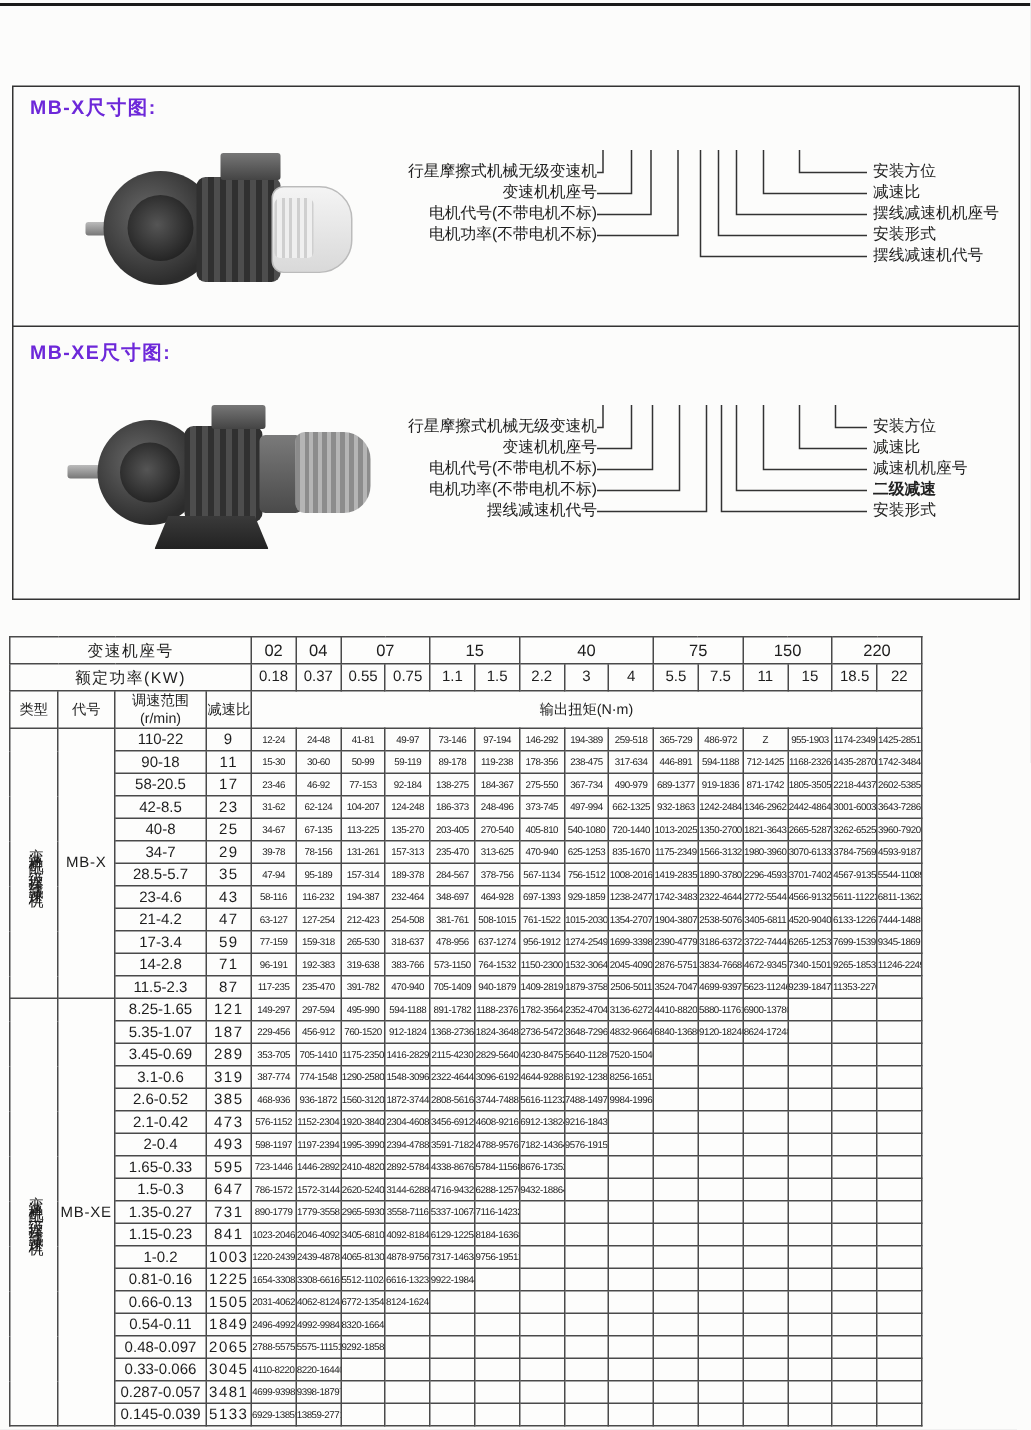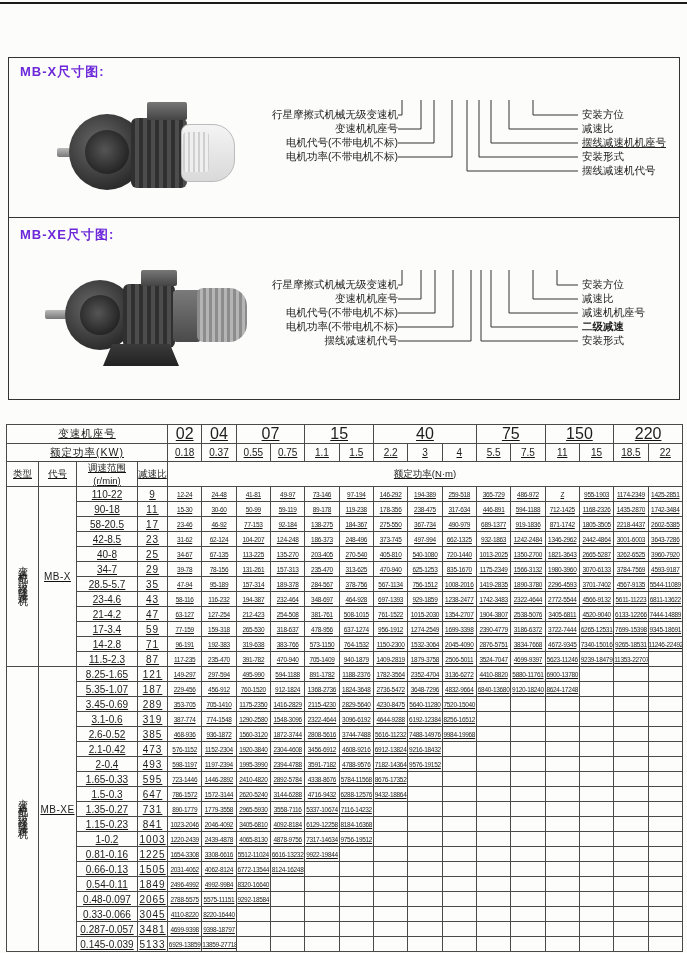--- a/index.html
+++ b/index.html
@@ -29,28 +29,28 @@
   
   .diagram{position:absolute;width:435px;}
   .diagram svg{position:absolute;left:0;top:0;}
   .code{position:absolute;top:2px;font-size:11px;font-weight:700;letter-spacing:1.5px;
         word-spacing:3px;color:#222;white-space:nowrap;}
   .dlabel{position:absolute;font-size:10.5px;color:#222;white-space:nowrap;line-height:13px;}
   .dlabel.l{right:282px;}
   .dlabel.r{left:337px;text-align:left;}
 
   
-  table.spec{position:absolute;left:6px;top:424px;width:677px;border-collapse:collapse;
-             table-layout:fixed;background:#fdfdfc;text-decoration:underline;}
+  table.spec{position:absolute;left:6px;top:424px;width:609px;border-collapse:collapse;
+             table-layout:fixed;background:#fdfdfc;}
   table.spec th,table.spec td{border:1px solid #4a4a4a;padding:0;text-align:center;
              vertical-align:middle;overflow:hidden;font-weight:400;color:#1d1d1d;}
   tr.h1{height:18px}tr.h2{height:18px}tr.h3{height:16px}
   tbody tr{height:15px;}
   .hcell{font-size:10.5px;letter-spacing:1px;}
-  .hnum{font-size:16px;}
+  .hnum{font-size:11px;}
   .hpow{font-size:10px;}
   .hsmall{font-size:9.5px;letter-spacing:0;}
   .rng{font-size:10px;}
   .rat{font-size:10px;letter-spacing:1px;}
   .val{font-size:6.5px;letter-spacing:-.3px;white-space:nowrap;color:#222;}
   .code-cell{font-size:10px;letter-spacing:.5px;}
   .vtext{writing-mode:vertical-rl;text-orientation:upright;font-size:10px;
          letter-spacing:3px;display:inline-block;line-height:12px;}
 </style>
 </head>
@@ -90,21 +90,21 @@
     </svg>
     <div id="d0L">
         <div class="dlabel l" style="top: 24px;">行星摩擦式机械无级变速机</div>
         <div class="dlabel l" style="top: 38px;">变速机机座号</div>
         <div class="dlabel l" style="top: 52px;">电机代号(不带电机不标)</div>
         <div class="dlabel l" style="top: 66px;">电机功率(不带电机不标)</div>
       </div>
     <div id="d0R">
         <div class="dlabel r" style="top: 24px;">安装方位</div>
         <div class="dlabel r" style="top: 38px;">减速比</div>
-        <div class="dlabel r" style="top: 52px; text-decoration: underline;">摆线减速机机座号</div>
+        <div class="dlabel r" style="top: 52px;">摆线减速机机座号</div>
         <div class="dlabel r" style="top: 66px;">安装形式</div>
         <div class="dlabel r" style="top: 80px;">摆线减速机代号</div>
       </div>
   </div>
 
   <div class="sec-label" style="left:20px;top:226px">MB-XE尺寸图:</div>
 
   <div class="photo" style="left:45px;top:262px;width:205px;height:108px">
     <div class="shaft" style="left:0px;top:48px;width:30px;height:9px"></div>
     <div class="flange" style="left:20px;top:18px;width:70px;height:70px"></div>
@@ -197,21 +197,21 @@
           <th class="hpow">11</th>
           <th class="hpow">15</th>
           <th class="hpow">18.5</th>
           <th class="hpow">22</th>
         </tr>
         <tr class="h3">
           <th class="hsmall">类型</th>
           <th class="hsmall">代号</th>
           <th class="hsmall">调速范围(r/min)</th>
           <th class="hsmall">减速比</th>
-          <th class="hsmall" colspan="15">额定功率(N·m)</th>
+          <th class="hsmall" colspan="15">输出扭矩(N·m)</th>
         </tr>
       </thead>
     <tbody id="spec-body">
         <tr>
           <td rowspan="12"><span class="vtext">变速机配一级摆线减速机</span></td>
           <td class="code-cell" rowspan="12">MB-X</td>
           <td class="rng">110-22</td>
           <td class="rat">9</td>
           <td class="val">12-24</td>
           <td class="val">24-48</td>

